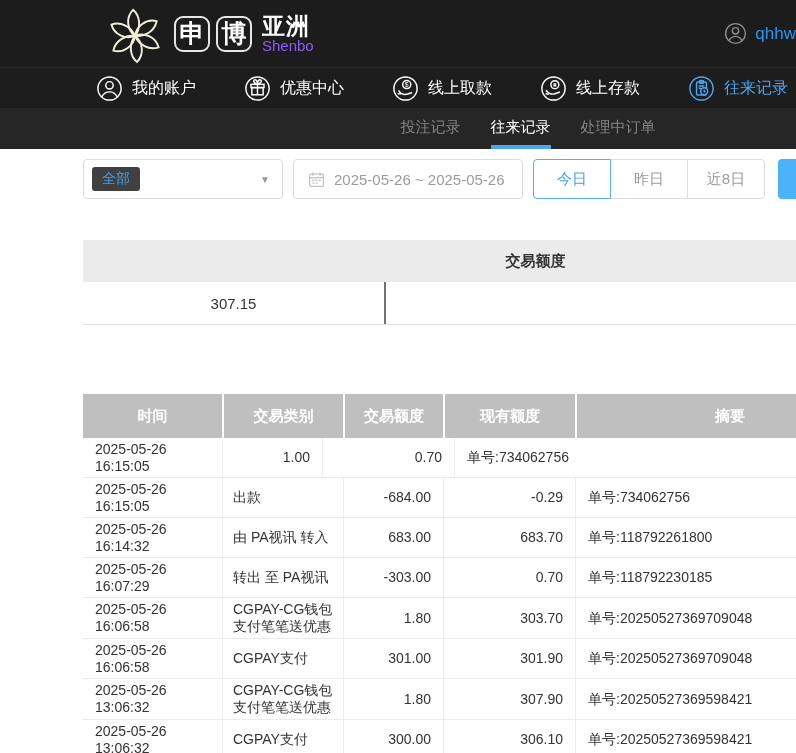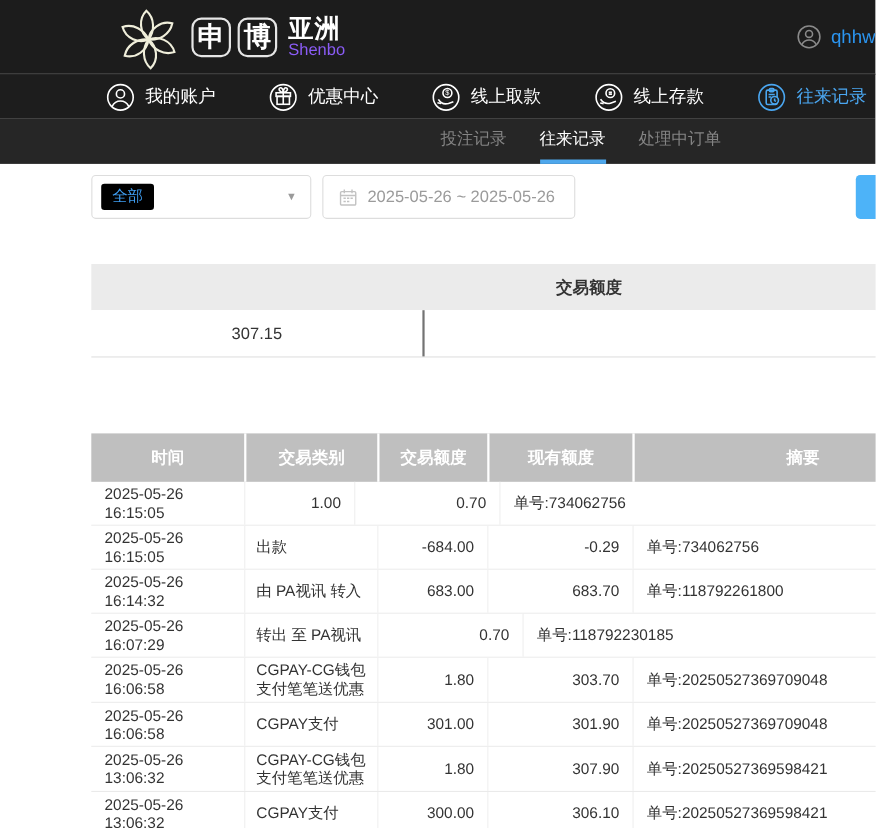--- a/index.html
+++ b/index.html
@@ -28,21 +28,21 @@
   
   .subnav { height:41px; background:#262626; display:flex; justify-content:center; }
   .subnav-inner { display:flex; gap:30px; transform:translateX(130px); }
   .tab { color:#848484; font-size:15px; line-height:37px; height:41px; cursor:pointer; border-bottom:4px solid transparent; }
   .tab.active { color:#fff; border-bottom-color:#4ea7ec; }
   
   .content { width:800px; margin-left:83px; }
   .filters { display:flex; margin-top:10px; height:40px; position:relative; }
   .select-box { width:200px; height:40px; border:1px solid #ddd; border-radius:4px;
     display:flex; align-items:center; position:relative; cursor:pointer; background:#fff; }
-  .chip { background:#000000; color:#3f9ef2; font-size:14px; padding:3px 10px; border-radius:3px; margin-left:8px; }
+  .chip { background:#404040; color:#3f9ef2; font-size:14px; padding:3px 10px; border-radius:3px; margin-left:8px; }
   .caret { position:absolute; right:12px; color:#9a9a9a; font-size:10px; }
   .date-box { width:230px; height:40px; border:1px solid #ddd; border-radius:4px; margin-left:10px;
     display:flex; align-items:center; cursor:pointer; background:#fff; }
   .date-box .cal { margin:0 9px 0 14px; display:flex; }
   .date-text { color:#9b9b9b; font-size:15px; }
   .btn-group { display:flex; margin-left:10px; }
   .qbtn { width:78px; height:40px; background:#fff; border:1px solid #ddd; color:#9b9b9b;
     font-size:15px; cursor:pointer; margin-left:-1px; position:relative;
     font-family:inherit; }
   .qbtn:first-child { border-radius:4px 0 0 4px; margin-left:0; }
@@ -189,20 +189,25 @@
       <span class="cal">
         <svg width="17" height="17" viewBox="0 0 16 16" fill="none" stroke="#c2c2c2" stroke-width="1.2">
           <rect x="1.5" y="3" width="13" height="11.5" rx="1"></rect>
           <path d="M1.5 6.3h13"></path>
           <path d="M4.7 1.3v3.2M11.3 1.3v3.2"></path>
           <path d="M4 8.7h2M7 8.7h2M10 8.7h2M4 11.5h2M7 11.5h2"></path>
         </svg>
       </span>
       <span class="date-text">2025-05-26 ~ 2025-05-26</span>
     </div>
+    <div class="btn-group">
+      <button class="qbtn active">今日</button>
+      <button class="qbtn">昨日</button>
+      <button class="qbtn">近8日</button>
+    </div>
     <button class="search-btn"></button>
   </div>
 
   <div class="summary">
     <div class="summary-head">
       <div class="sc sc0"></div>
       <div class="sc sc1">交易额度</div>
       <div class="sc sc2"></div>
     </div>
     <div class="summary-row">
@@ -239,20 +244,21 @@
     <div class="cell c0">2025-05-26 16:14:32</div>
     <div class="cell c1">由 PA视讯 转入</div>
     <div class="cell c2">683.00</div>
     <div class="cell c3">683.70</div>
     <div class="cell c4">单号:118792261800</div>
   </div>
 
   <div class="trow">
     <div class="cell c0">2025-05-26 16:07:29</div>
     <div class="cell c1">转出 至 PA视讯</div>
+    <div class="cell c2">-303.00</div>
     <div class="cell c3">0.70</div>
     <div class="cell c4">单号:118792230185</div>
   </div>
 
   <div class="trow">
     <div class="cell c0">2025-05-26 16:06:58</div>
     <div class="cell c1">CGPAY-CG钱包支付笔笔送优惠</div>
     <div class="cell c2">1.80</div>
     <div class="cell c3">303.70</div>
     <div class="cell c4">单号:20250527369709048</div>

